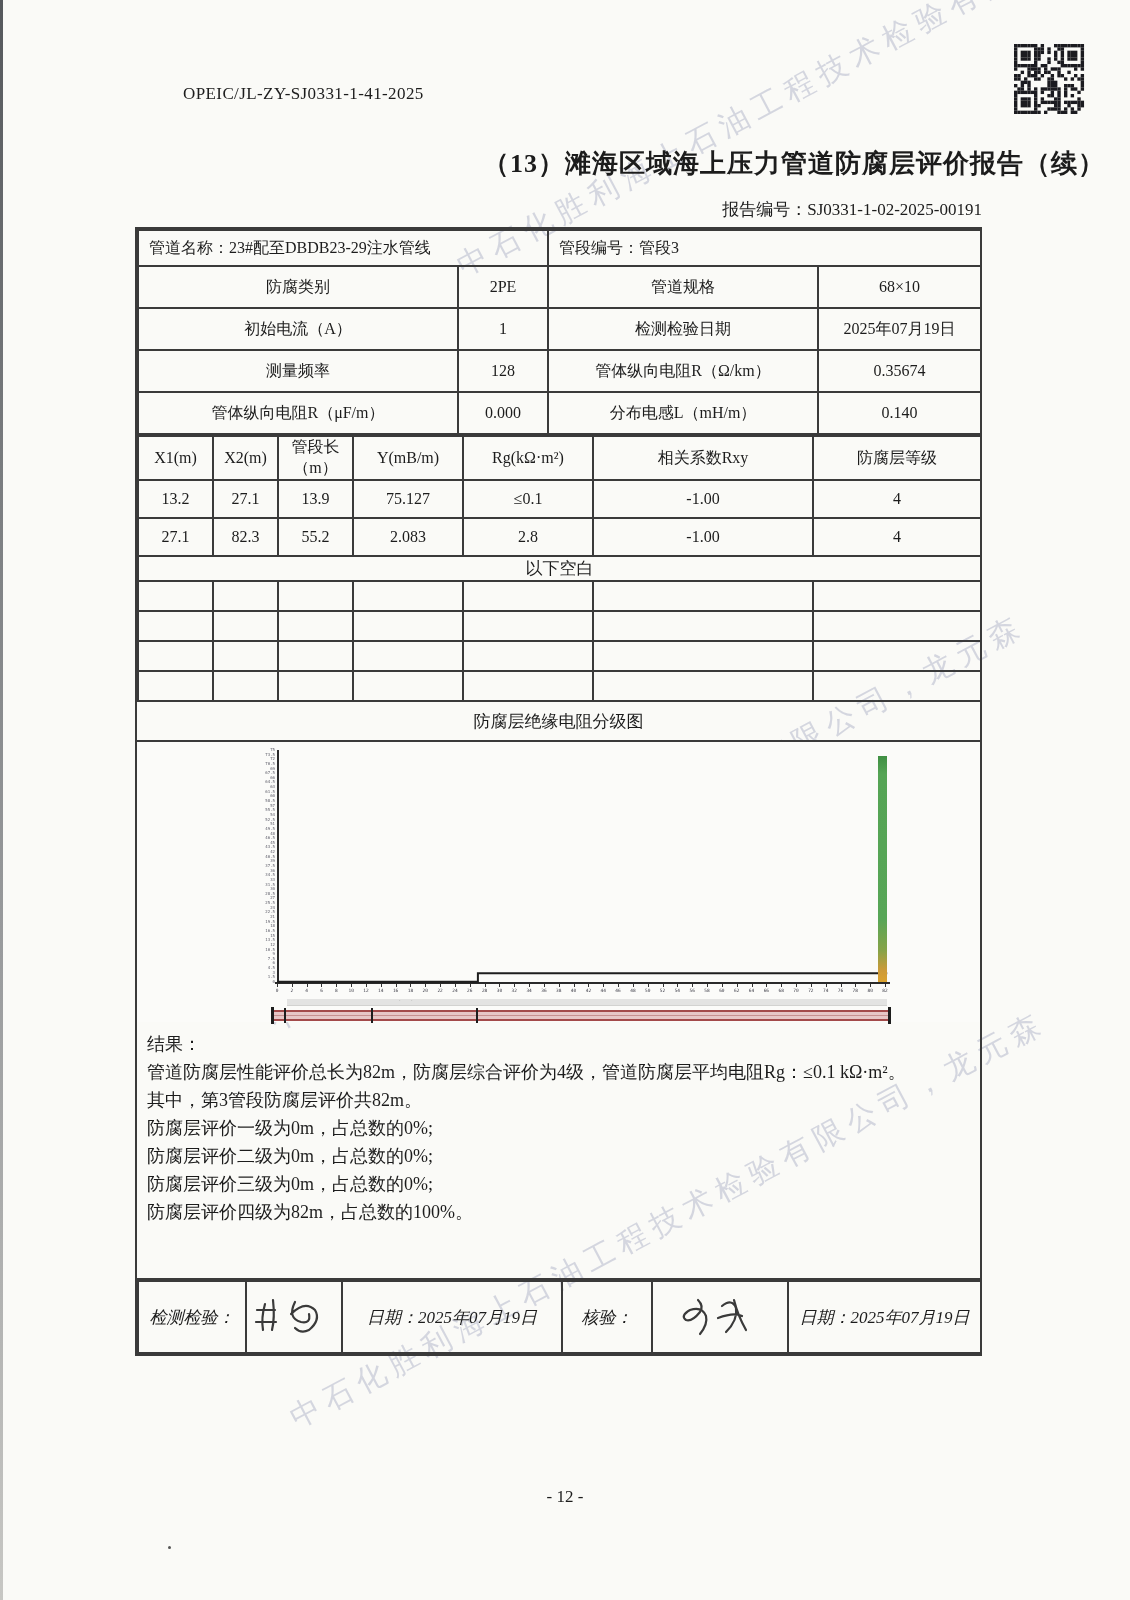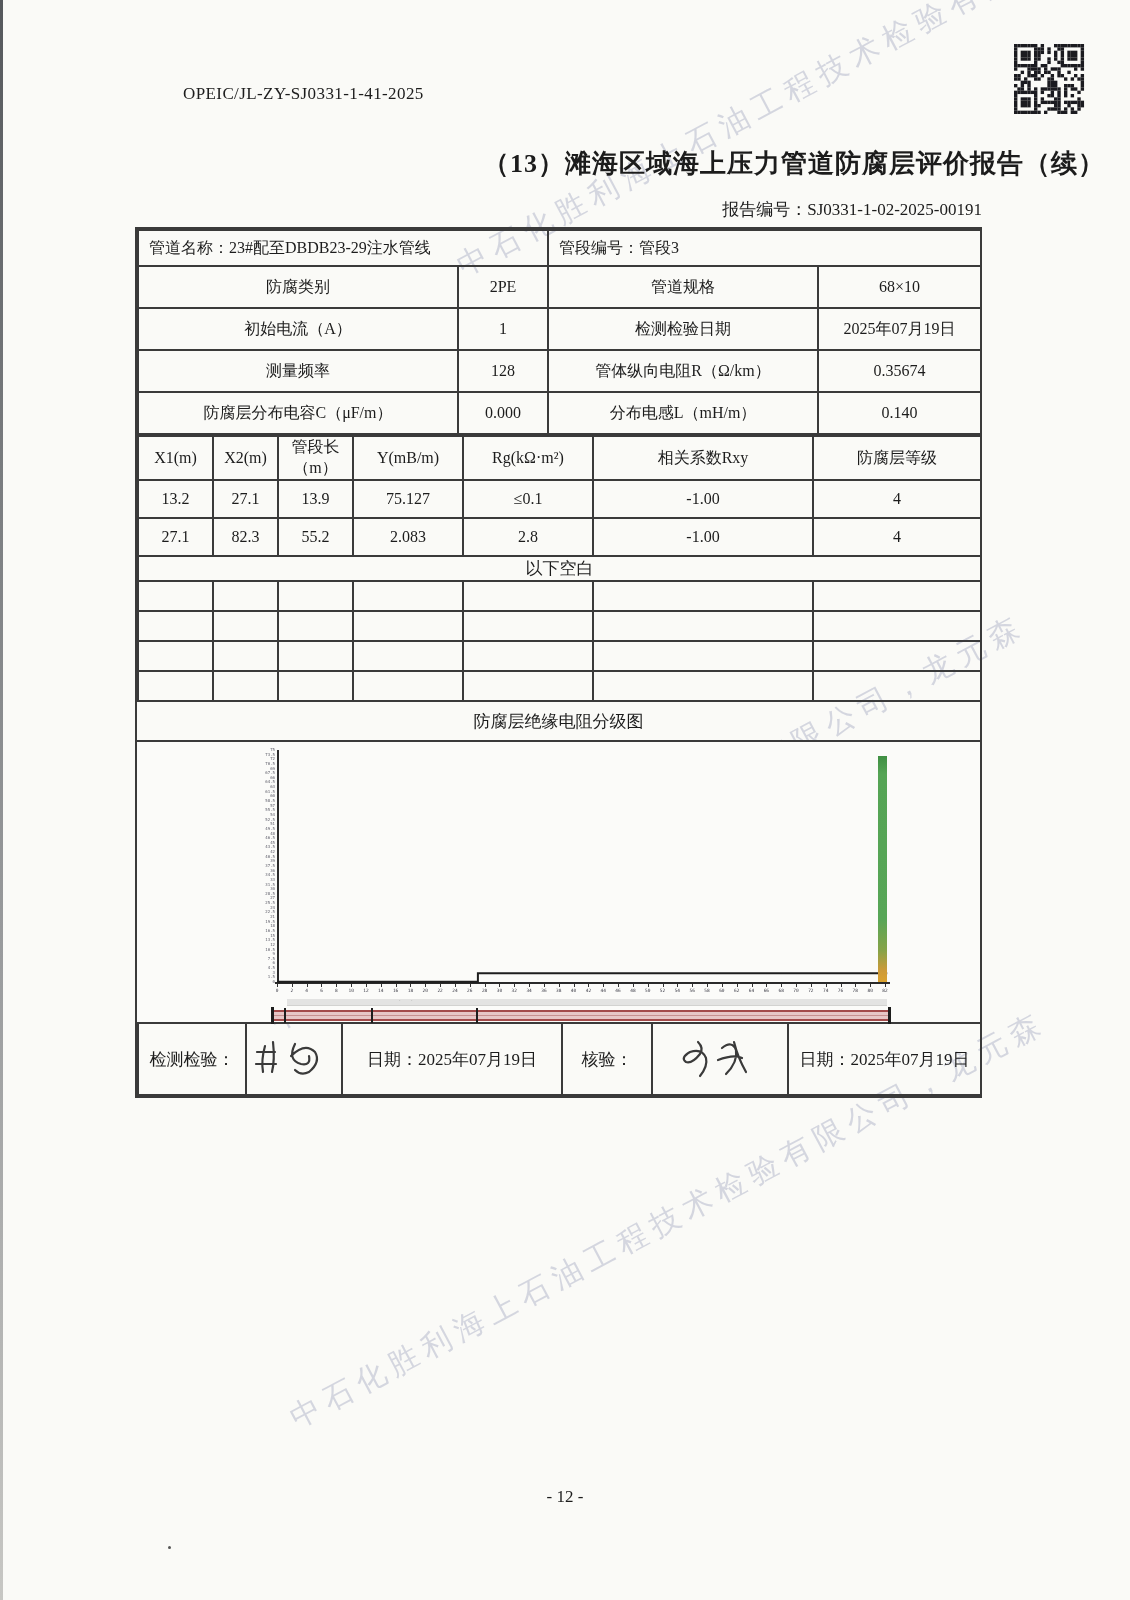--- a/index.html
+++ b/index.html
@@ -27,21 +27,21 @@
     font-size:16px; overflow:hidden; }
   .info-tbl td { height:42px; }
   .info-tbl tr.r1 td { height:36px; text-align:left; padding-left:10px; }
   .seg-tbl th { height:40px; font-size:16px; }
   .seg-tbl td { height:38px; font-size:16px; }
   .seg-tbl tr.empty td { height:30px; }
   .blank-row td { height:20px; font-size:17px; }
   .chart-title-row { height:40px; border-bottom:2px solid #3a3a3a; display:flex;
     align-items:center; justify-content:center; font-size:17px; }
   .results { height:258px; border-bottom:2px solid #3a3a3a; padding:8px 10px; font-size:18px; line-height:28px; }
-  .sig-tbl td { height:72px; font-size:17px; }
+  .sig-tbl td { height:72px; font-size:17px;font-style:italic; }
 
   
   .chart-cell { position:relative; height:280px; background:#fbfbf9; }
   .y-axis { position:absolute; left:140px; top:8px; width:2px; height:234px; background:#2a2a2a; }
   .x-axis { position:absolute; left:138px; top:240px; width:615px; height:2px; background:#2a2a2a; }
   .ytick { position:absolute; left:114px; width:24px; text-align:right; font-size:4px;
     line-height:4px; color:#5a5a66; font-family:"DejaVu Sans Mono",monospace; }
   .xtick { position:absolute; top:246px; width:12px; text-align:center; font-size:4.5px;
     color:#44444e; font-family:"DejaVu Sans Mono",monospace; }
   .xtick::before { content:""; position:absolute; top:-5px; left:50%; width:1px; height:4px; background:#333; }
@@ -345,21 +345,21 @@
         <td>检测检验日期</td>
         <td>2025年07月19日</td>
       </tr>
       <tr>
         <td>测量频率</td>
         <td>128</td>
         <td>管体纵向电阻R（Ω/km）</td>
         <td>0.35674</td>
       </tr>
       <tr>
-        <td>防腐层分布电容C（μF/m）</td>
+        <td>管体纵向电阻R（μF/m）</td>
         <td>0.000</td>
         <td>分布电感L（mH/m）</td>
         <td>0.140</td>
       </tr>
     </tbody>
       </table>
 
     <table class="seg-tbl">
       <colgroup>
           <col style="width:75px">
@@ -552,20 +552,29 @@
         <div class="grade-bar">
           <div class="bar-cap-l"></div>
           <div class="bar-cap-r"></div>
         <div class="bar-div" style="left: 1.95122%;"></div>
             <div class="bar-div" style="left: 16.0976%;"></div>
             <div class="bar-div" style="left: 33.0488%;"></div>
           </div>
       </div>
     </div>
 
+    <div class="results">
+      <div>结果：</div>
+      <div>管道防腐层性能评价总长为82m，防腐层综合评价为4级，管道防腐层平均电阻Rg：≤0.1 kΩ·m²。</div>
+      <div>其中，第3管段防腐层评价共82m。</div>
+      <div>防腐层评价一级为0m，占总数的0%;</div>
+      <div>防腐层评价二级为0m，占总数的0%;</div>
+      <div>防腐层评价三级为0m，占总数的0%;</div>
+      <div>防腐层评价四级为82m，占总数的100%。</div>
+    </div>
 
     <table class="sig-tbl">
       <colgroup>
           <col style="width:108px">
           <col style="width:96px">
           <col style="width:220px">
           <col style="width:90px">
           <col style="width:136px">
           <col style="width:193px">
         </colgroup>

